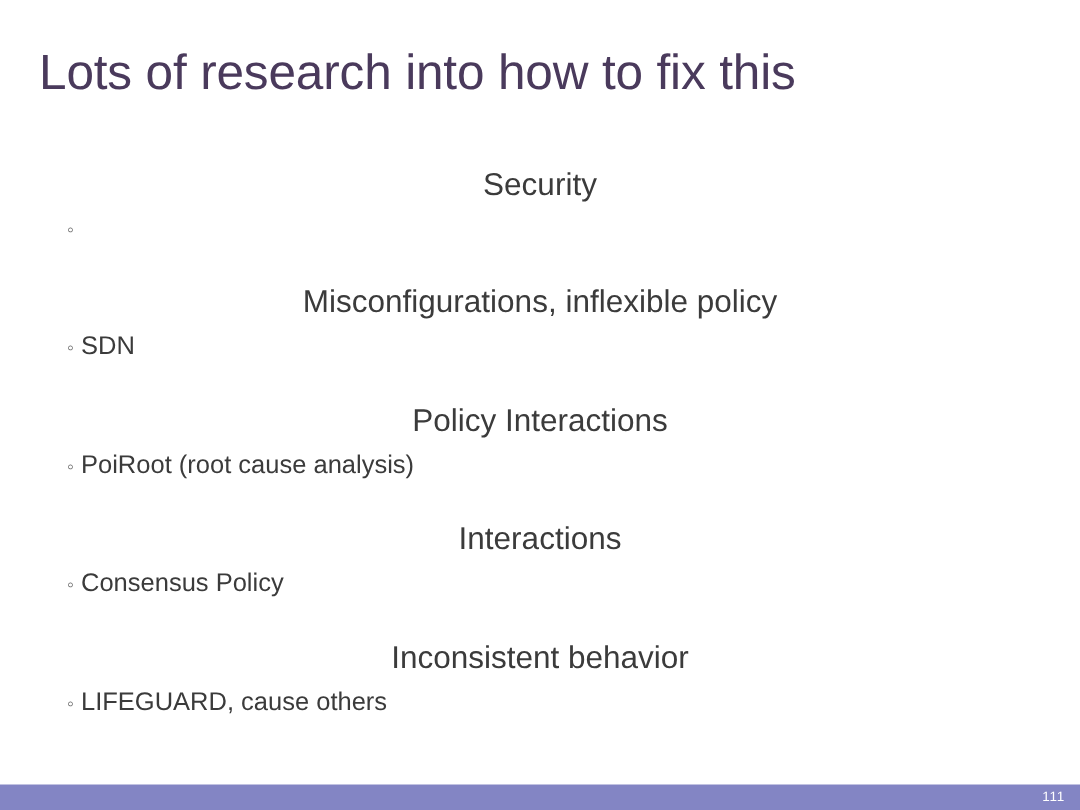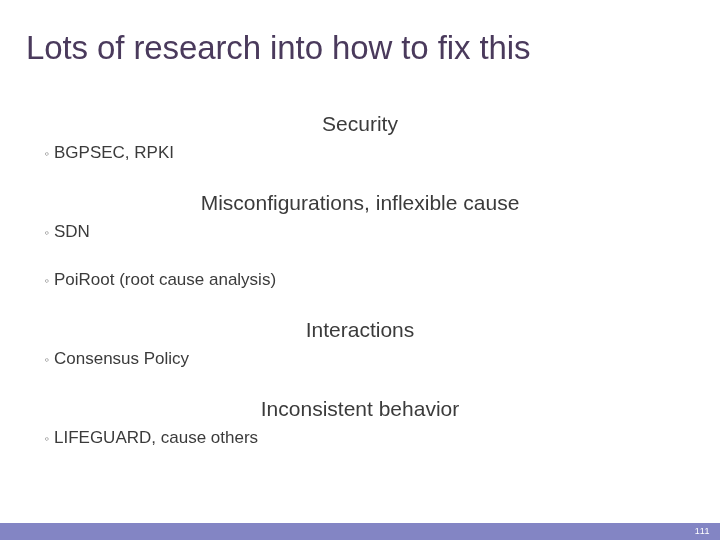--- a/index.html
+++ b/index.html
@@ -109,33 +109,33 @@
 <div class="slide">
 
   <div class="slide-title">Lots of research into how to fix this</div>
 
   <div class="body-area">
 
     <div class="group">
       <div class="lvl1">Security</div>
       <div class="lvl2">
         <span class="marker">◦</span>
-        <span class="txt">BGPSEC, RPKI</span>
       </div>
     </div>
 
     <div class="group">
-      <div class="lvl1">Misconfigurations, inflexible cause</div>
+      <div class="lvl1">Misconfigurations, inflexible policy</div>
       <div class="lvl2">
         <span class="marker">◦</span>
         <span class="txt">SDN</span>
       </div>
     </div>
 
     <div class="group">
+      <div class="lvl1">Policy Interactions</div>
       <div class="lvl2">
         <span class="marker">◦</span>
         <span class="txt">PoiRoot (root cause analysis)</span>
       </div>
     </div>
 
     <div class="group">
       <div class="lvl1">Interactions</div>
       <div class="lvl2">
         <span class="marker">◦</span>

